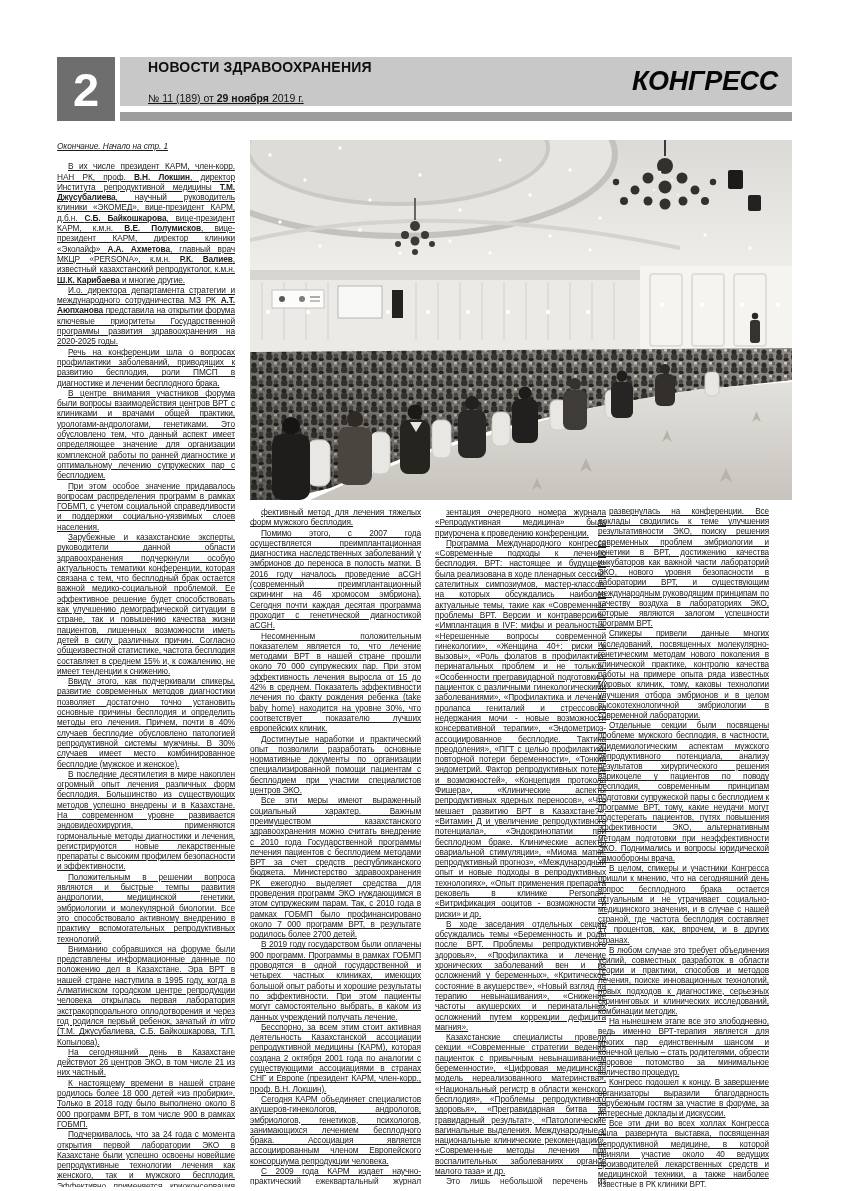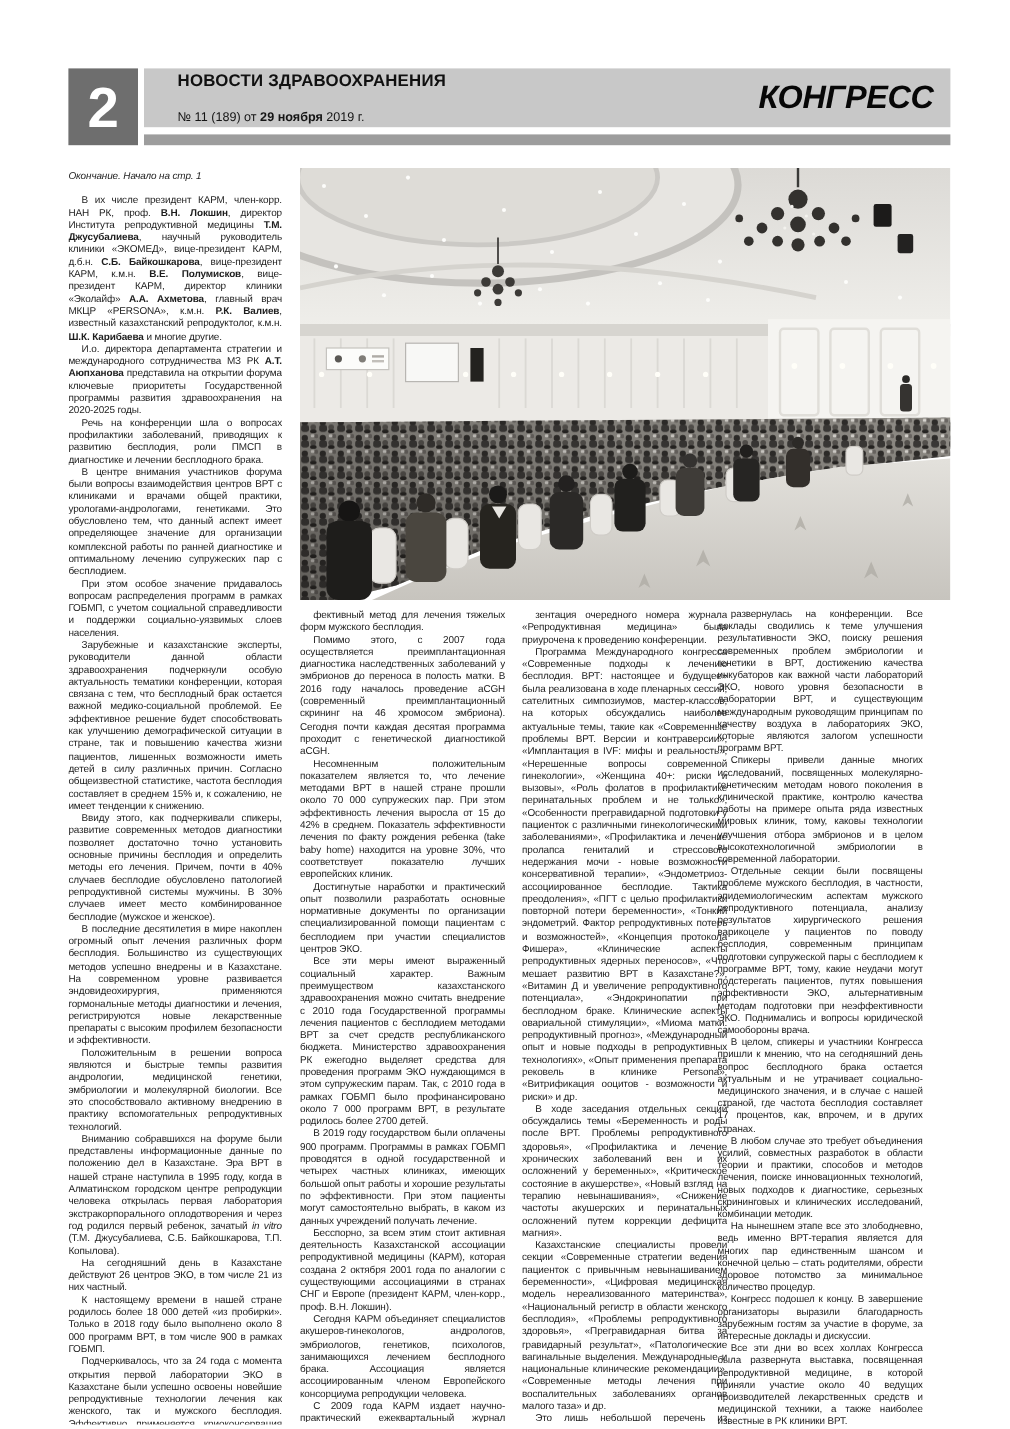--- a/index.html
+++ b/index.html
@@ -16,29 +16,29 @@
     font-size:47px;font-weight:bold;line-height:1;
     display:flex;align-items:center;justify-content:center;
   }
   .band{
     margin-left:5px;flex:1;height:49px;
     background:var(--header-band,#c8c8c8);
     display:flex;align-items:center;justify-content:space-between;
     padding:0 14px 0 28px;box-sizing:border-box;gap:18px;
   }
   .paper-title{font-size:14px;font-weight:bold;color:#101010;letter-spacing:.2px;}
-  .issue-line{font-size:10.5px;color:#151515;margin-top:17px;}
+  .issue-line{font-size:10.5px;color:#151515;margin-top:17px;text-decoration:underline;}
   .section-title{font-size:27px;font-weight:bold;color:#070707;letter-spacing:-.3px;font-style:italic;}
   .rule{position:absolute;left:120px;top:112px;width:672px;height:9px;background:var(--separator,#9d9d9d);}
   
   .col{
     position:absolute;font-size:8.3px;line-height:10.3px;
     text-align:justify;letter-spacing:-.1px;color:#1d1d1d;overflow:hidden;
   }
-  .col p{margin:0;text-indent:11px;}
+  .col p{margin:0;text-indent:11px;text-decoration:underline;}
   .col p.note{font-style:italic;text-indent:0;margin:0 0 10px 0;}
   .col1{left:57px;top:141px;width:178px;height:1046px;}
   .col2{left:250px;top:507px;width:171px;height:678px;}
   .col3{left:435px;top:507px;width:171px;height:678px;}
   .col4{left:598px;top:507px;width:171px;height:680px;font-size:8.2px;line-height:10.2px;}
   
   .photo{position:absolute;left:250px;top:140px;width:542px;height:360px;margin:0;}
   .photo svg{display:block;width:100%;height:100%;}
 </style>
 </head>

